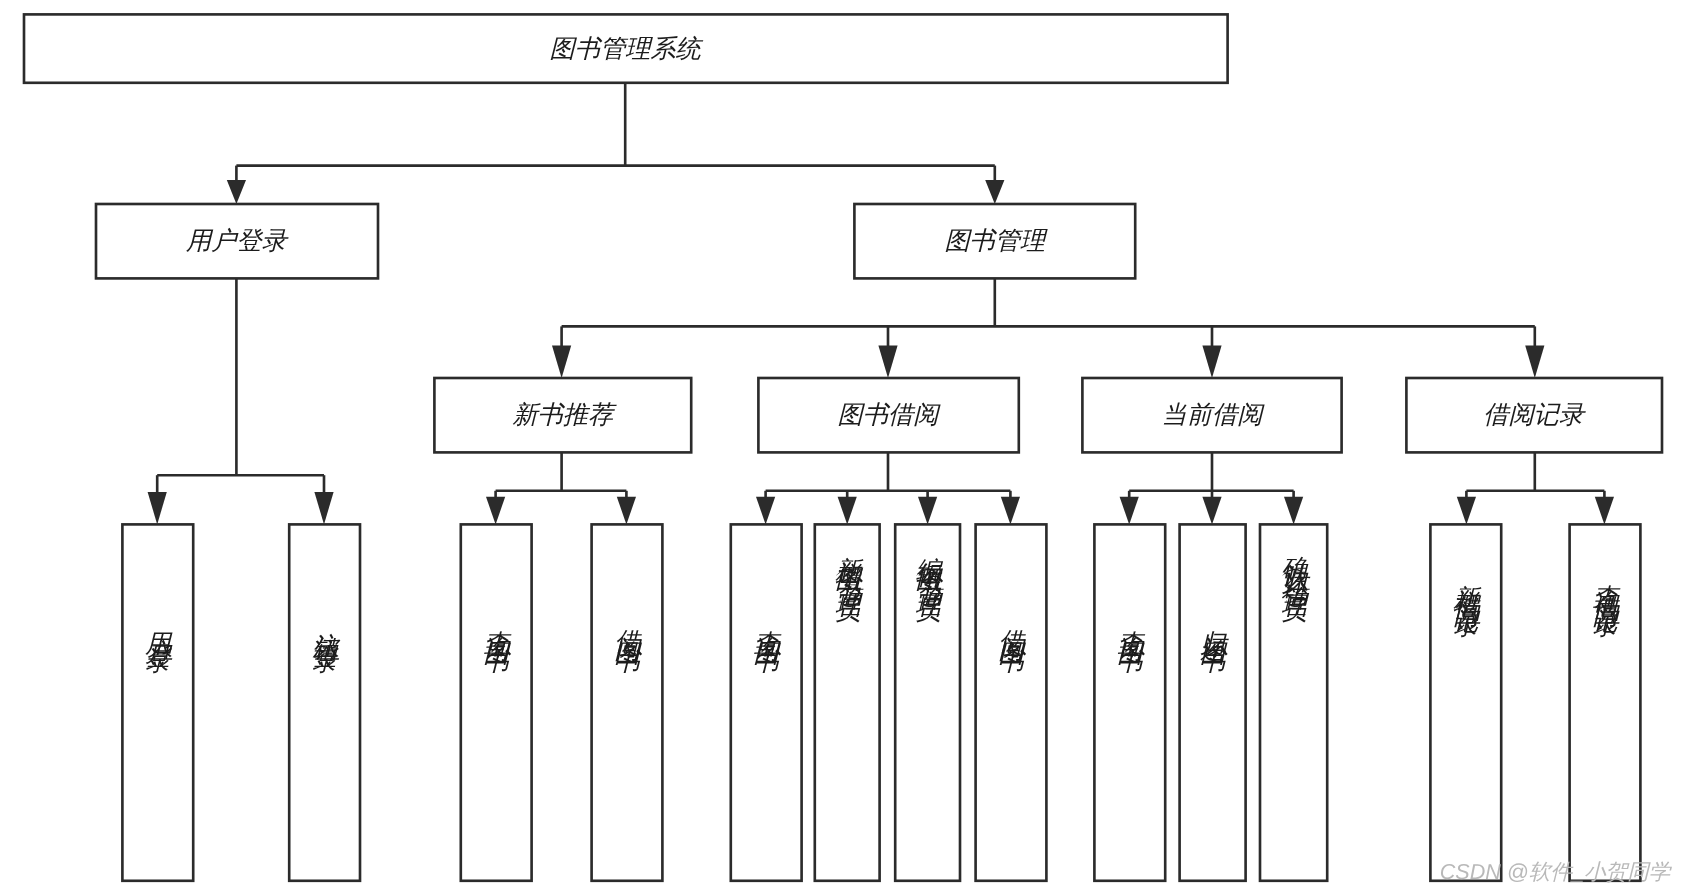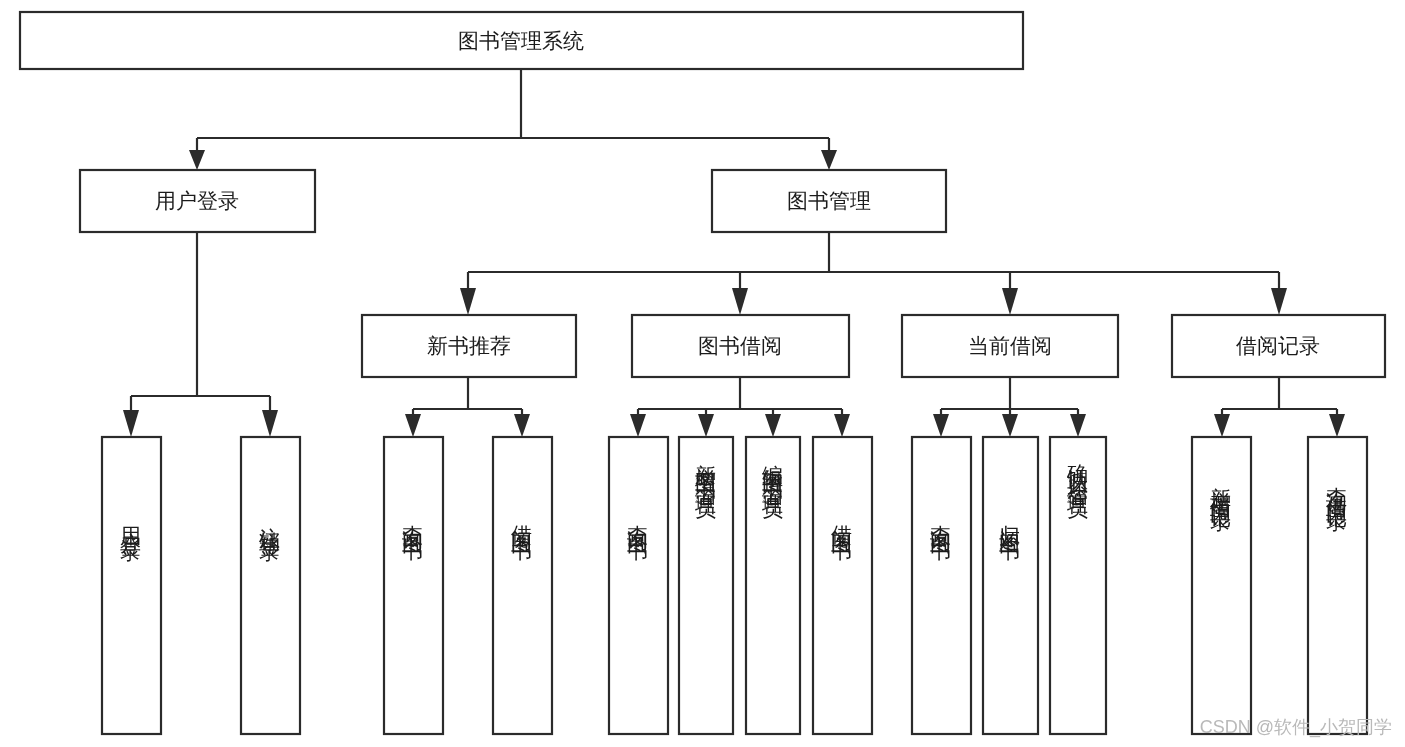--- a/index.html
+++ b/index.html
@@ -12,20 +12,21 @@
     width: 1405px;
     height: 747px;
     font-family: "Liberation Sans", "DejaVu Sans", sans-serif;
     overflow: hidden;
   }
   #diagram-root {
     position: relative;
     width: 1124px;
     height: 747px;
     background: #ffffff;
+    font-style: italic;
   }
   svg.diagram-canvas {
     position: absolute;
     left: 0;
     top: 0;
     width: 1405px;
     height: 747px;
   }
   .node-box {
     fill: #ffffff;

